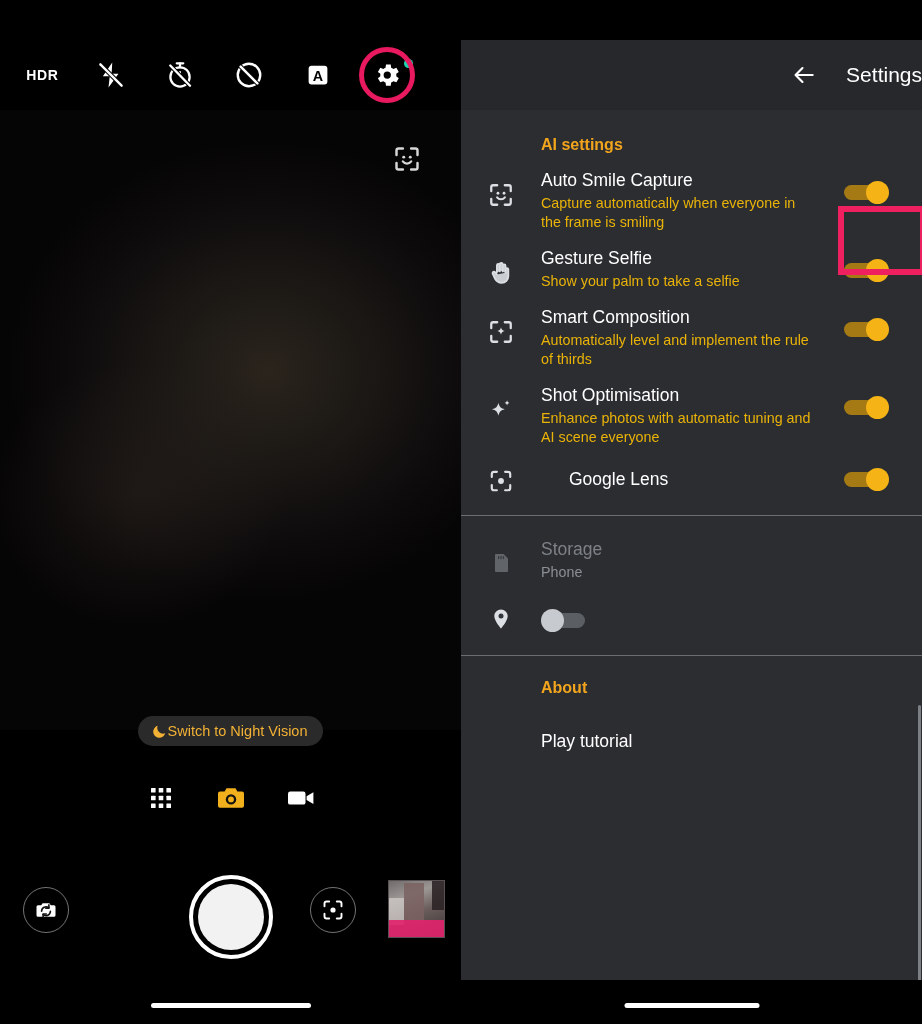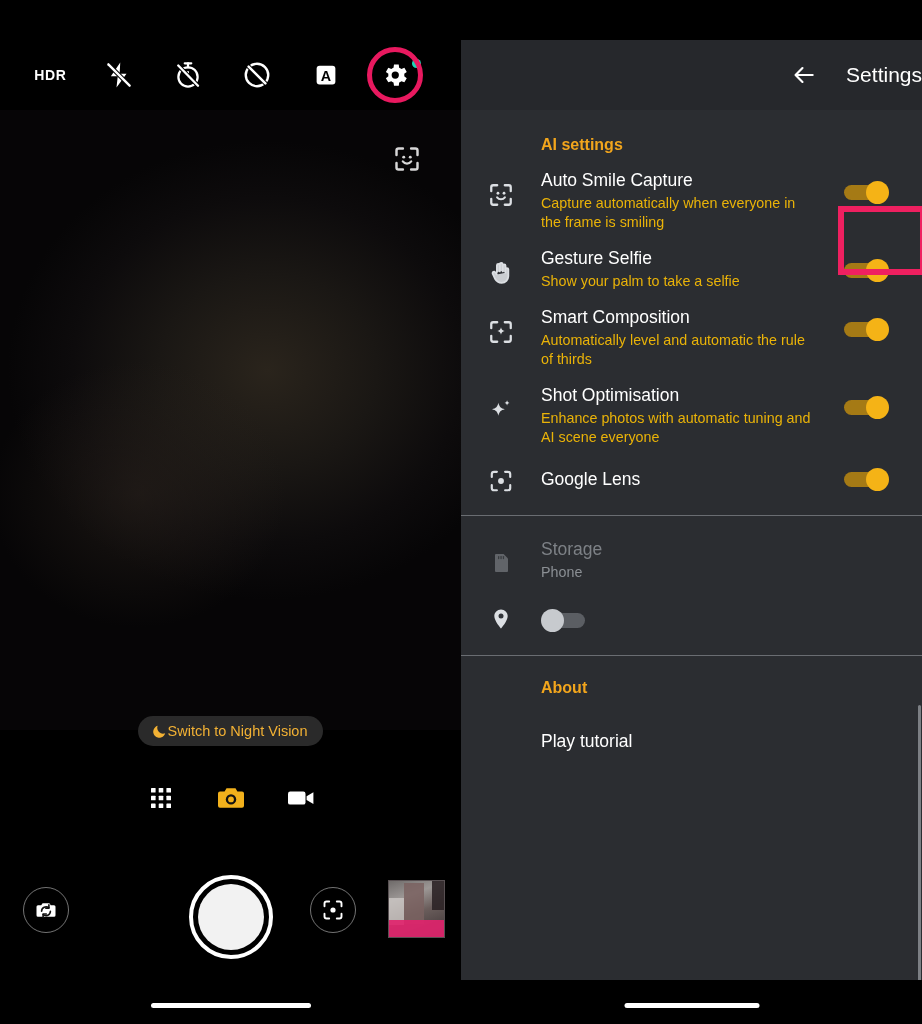--- a/index.html
+++ b/index.html
@@ -2,21 +2,21 @@
 <html><head>
 <meta charset="utf-8">
 <style>
   html,body{margin:0;padding:0;background:#000;}
   body{width:922px;height:1024px;overflow:hidden;font-family:"Liberation Sans",sans-serif;-webkit-font-smoothing:antialiased;}
   .screen{position:relative;width:922px;height:1024px;background:#000;overflow:hidden;}
 
   
   .camera{position:absolute;left:0;top:0;width:461px;height:1024px;background:#000;overflow:hidden;}
   .cam-statusbar{position:absolute;left:0;top:0;width:461px;height:40px;background:#000;}
-  .cam-toolbar{position:absolute;left:16px;top:40px;width:413px;height:70px;background:#000;display:flex;align-items:center;}
+  .cam-toolbar{position:absolute;left:8px;top:40px;width:413px;height:70px;background:#000;display:flex;align-items:center;}
   .tb-slot{flex:1 1 0;display:flex;align-items:center;justify-content:center;height:70px;position:relative;}
   .hdr-text{color:#fff;font-size:14px;font-weight:bold;letter-spacing:.6px;}
   .tb-ico{width:30px;height:30px;display:block;}
   .tb-ico svg{display:block;width:30px;height:30px;}
   .gear-ring{position:absolute;left:50%;top:50%;transform:translate(-50%,-50%);
              width:56px;height:56px;border-radius:50%;border:5px solid #e8195f;box-sizing:border-box;}
   .gear-dot{position:absolute;width:9px;height:9px;border-radius:50%;background:#1ad6b5;right:8px;top:19px;}
 
   .preview{position:absolute;left:0;top:110px;width:461px;height:620px;
      background:
@@ -307,21 +307,21 @@
 
       <div class="row">
         <div class="row-ico">
           <svg width="26" height="26" viewBox="0 0 24 24" fill="none">
             <path d="M3 8.5V4.8c0-1 .8-1.8 1.8-1.8H8.5M15.5 3h3.7c1 0 1.8.8 1.8 1.8v3.7M21 15.5v3.7c0 1-.8 1.8-1.8 1.8h-3.7M8.5 21H4.8c-1 0-1.8-.8-1.8-1.8v-3.7" stroke="#dcdfe3" stroke-width="2.1" stroke-linecap="round"></path>
             <path d="M12 7.6c.5 2.2 1.2 3 3.4 3.5-2.2.5-2.9 1.3-3.4 3.5-.5-2.2-1.2-3-3.4-3.5 2.2-.5 2.9-1.3 3.4-3.5Z" fill="#dcdfe3"></path>
           </svg>
         </div>
         <div class="row-text">
           <div class="row-title">Smart Composition</div>
-          <div class="row-sub">Automatically level and automatic the rule of thirds</div>
+          <div class="row-sub">Automatically level and implement the rule of thirds</div>
         </div>
         <div class="row-toggle">
           <div class="tgl">
             <span class="track"></span>
               <span class="knob"></span>
           </div>
         </div>
       </div>
 
       <div class="row">
@@ -336,21 +336,21 @@
           <div class="row-sub">Enhance photos with automatic tuning and AI scene everyone</div>
         </div>
         <div class="row-toggle">
           <div class="tgl">
             <span class="track"></span>
               <span class="knob"></span>
           </div>
         </div>
       </div>
 
-      <div class="row" style="padding-top:19px;">
+      <div class="row" style="padding-top:19px;gap:28px;">
         <div class="row-ico" style="padding-top:2px;">
           <svg width="26" height="26" viewBox="0 0 24 24" fill="none">
             <path d="M3.5 8.2V5.6c0-1.2 1-2.1 2.1-2.1h2.6M15.8 3.5h2.6c1.2 0 2.1 1 2.1 2.1v2.6M20.5 15.8v2.6c0 1.2-1 2.1-2.1 2.1h-2.6M8.2 20.5H5.6c-1.2 0-2.1-1-2.1-2.1v-2.6" stroke="#dcdfe3" stroke-width="2" stroke-linecap="round"></path>
             <circle cx="12" cy="12" r="2.7" fill="#dcdfe3"></circle>
           </svg>
         </div>
         <div class="row-text" style="padding-top:2px;">
           <div class="row-title">Google Lens</div>
         </div>
         <div class="row-toggle" style="padding-top:2px;">

